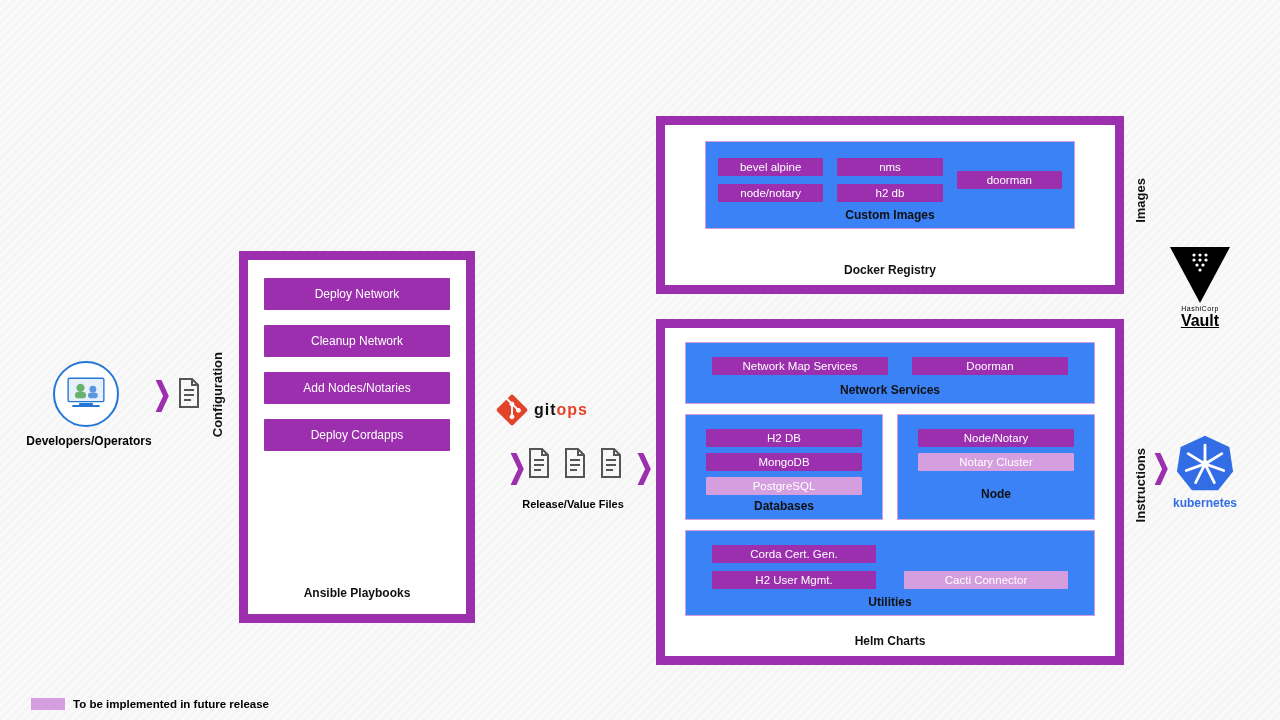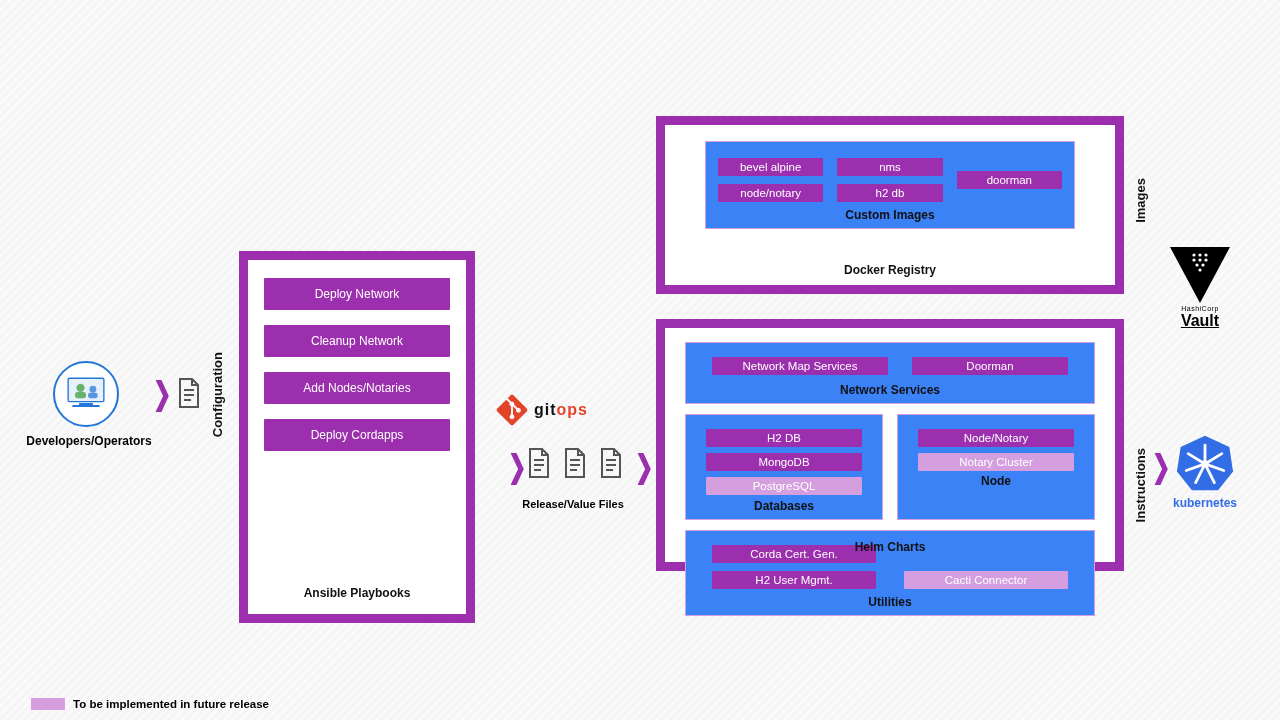--- a/index.html
+++ b/index.html
@@ -79,21 +79,21 @@
   #files-caption { position:absolute; left:518px; top:498px; width:110px; font-size:11px; font-weight:700; text-align:center; line-height:1.2; }
 
   
   #docker { left:656px; top:116px; width:468px; height:178px; padding:16px 20px 0; }
   #docker-inner { width:370px; margin:0 auto; }
   #docker-inner .grid { display:grid; grid-template-columns: 1fr 1fr 1fr; gap:8px 14px; padding:6px 0 4px; }
   #docker-title-inner { margin-top:2px; }
   #docker-title { position:absolute; left:0; right:0; bottom:8px; }
 
   
-  #helm { left:656px; top:319px; width:468px; height:252px; padding:14px 20px 0; }
+  #helm { left:656px; top:319px; width:468px; height:346px; padding:14px 20px 0; }
   #helm-inner { display:flex; flex-direction:column; gap:10px; }
   #helm .ns { width:100%; }
   #helm .ns .right-gap { display:grid; grid-template-columns: auto auto; gap:8px 24px; padding:4px 14px 2px; }
   #helm .db-node { display:flex; gap:14px; }
   #helm .db, #helm .node { flex:1; }
   #helm .list { display:flex; flex-direction:column; gap:6px; padding:4px 8px 0; }
   #helm .util-grid { display:grid; grid-template-columns:1fr 1fr; gap:8px 28px; padding:4px 14px 0; }
   #helm-title { position:absolute; left:0; right:0; bottom:8px; }
 
   
@@ -215,21 +215,21 @@
             <div class="tag">MongoDB</div>
             <div class="tag future">PostgreSQL</div>
           </div>
           <div class="section-label" style="margin-top:4px;">Databases</div>
         </div>
         <div class="sub-panel node">
           <div class="list">
             <div class="tag">Node/Notary</div>
             <div class="tag future">Notary Cluster</div>
           </div>
-          <div class="section-label" style="margin-top:3px;text-align:center;">Node</div>
+          <div class="section-label" style="margin-top:16px;text-align:center;">Node</div>
         </div>
       </div>
 
       <div class="sub-panel">
         <div class="util-grid">
           <div class="tag">Corda Cert. Gen.</div>
           <div style="visibility:hidden" class="tag"></div>
           <div class="tag">H2 User Mgmt.</div>
           <div class="tag future">Cacti Connector</div>
         </div>

